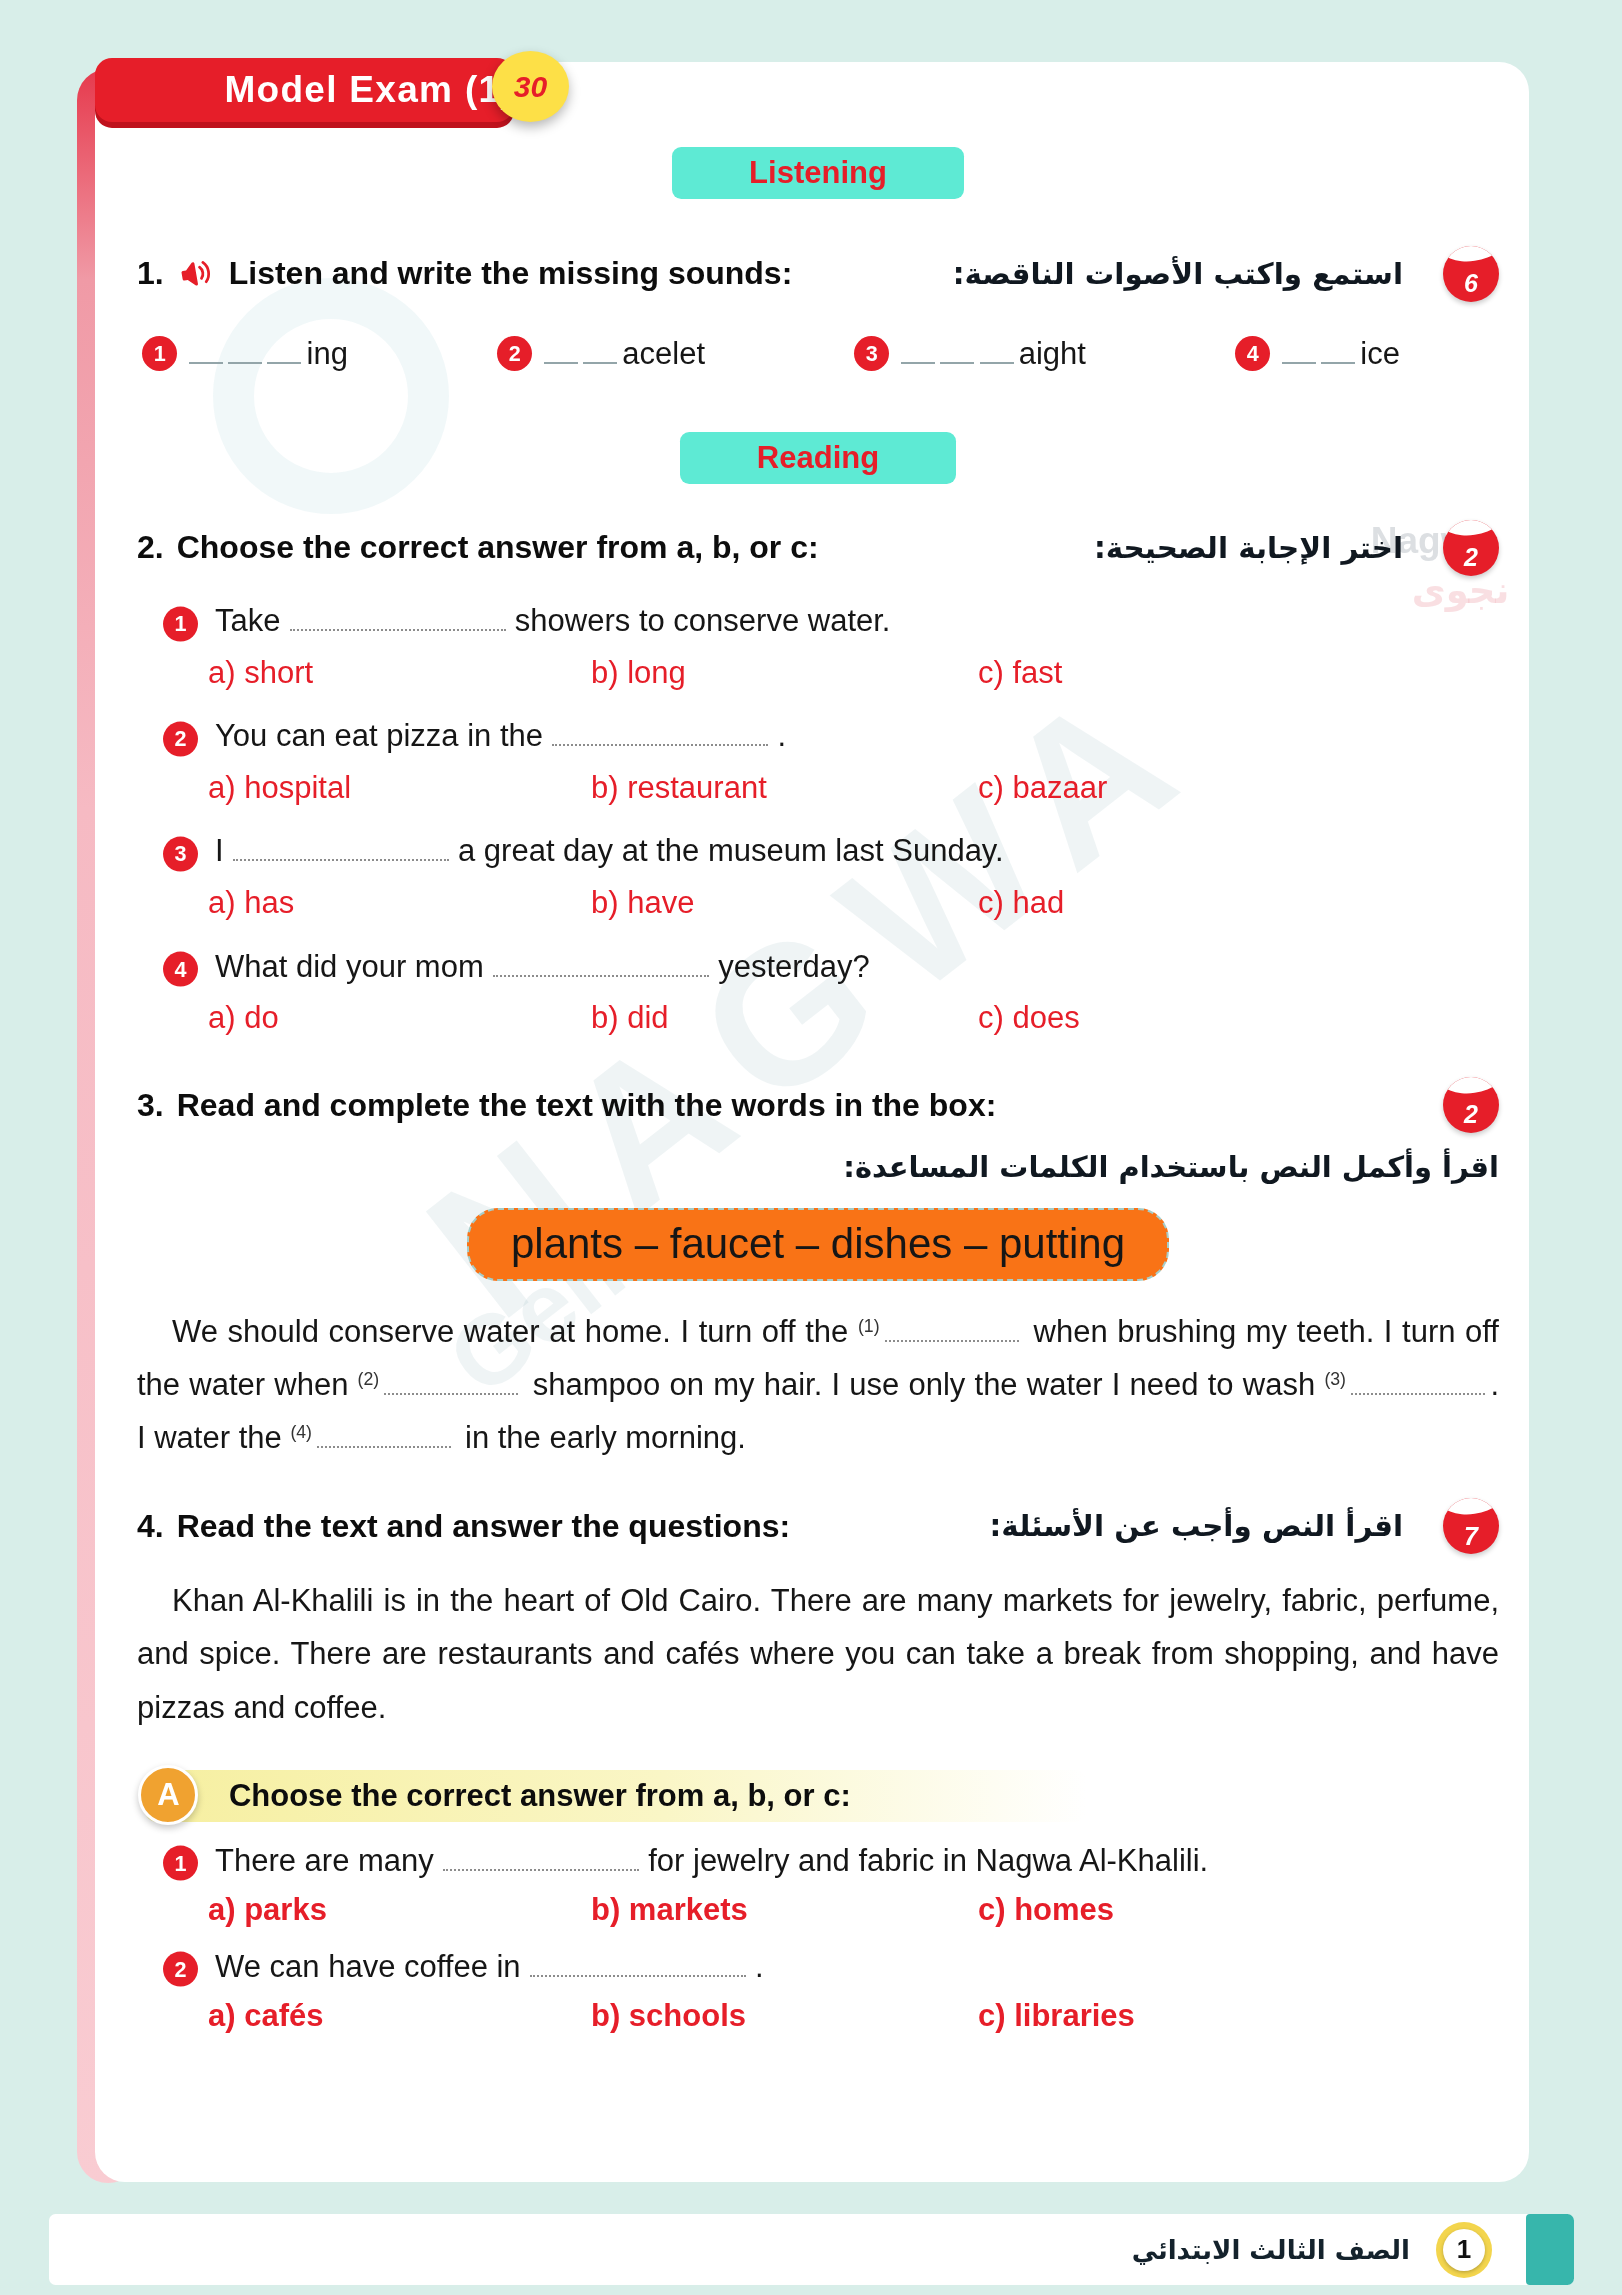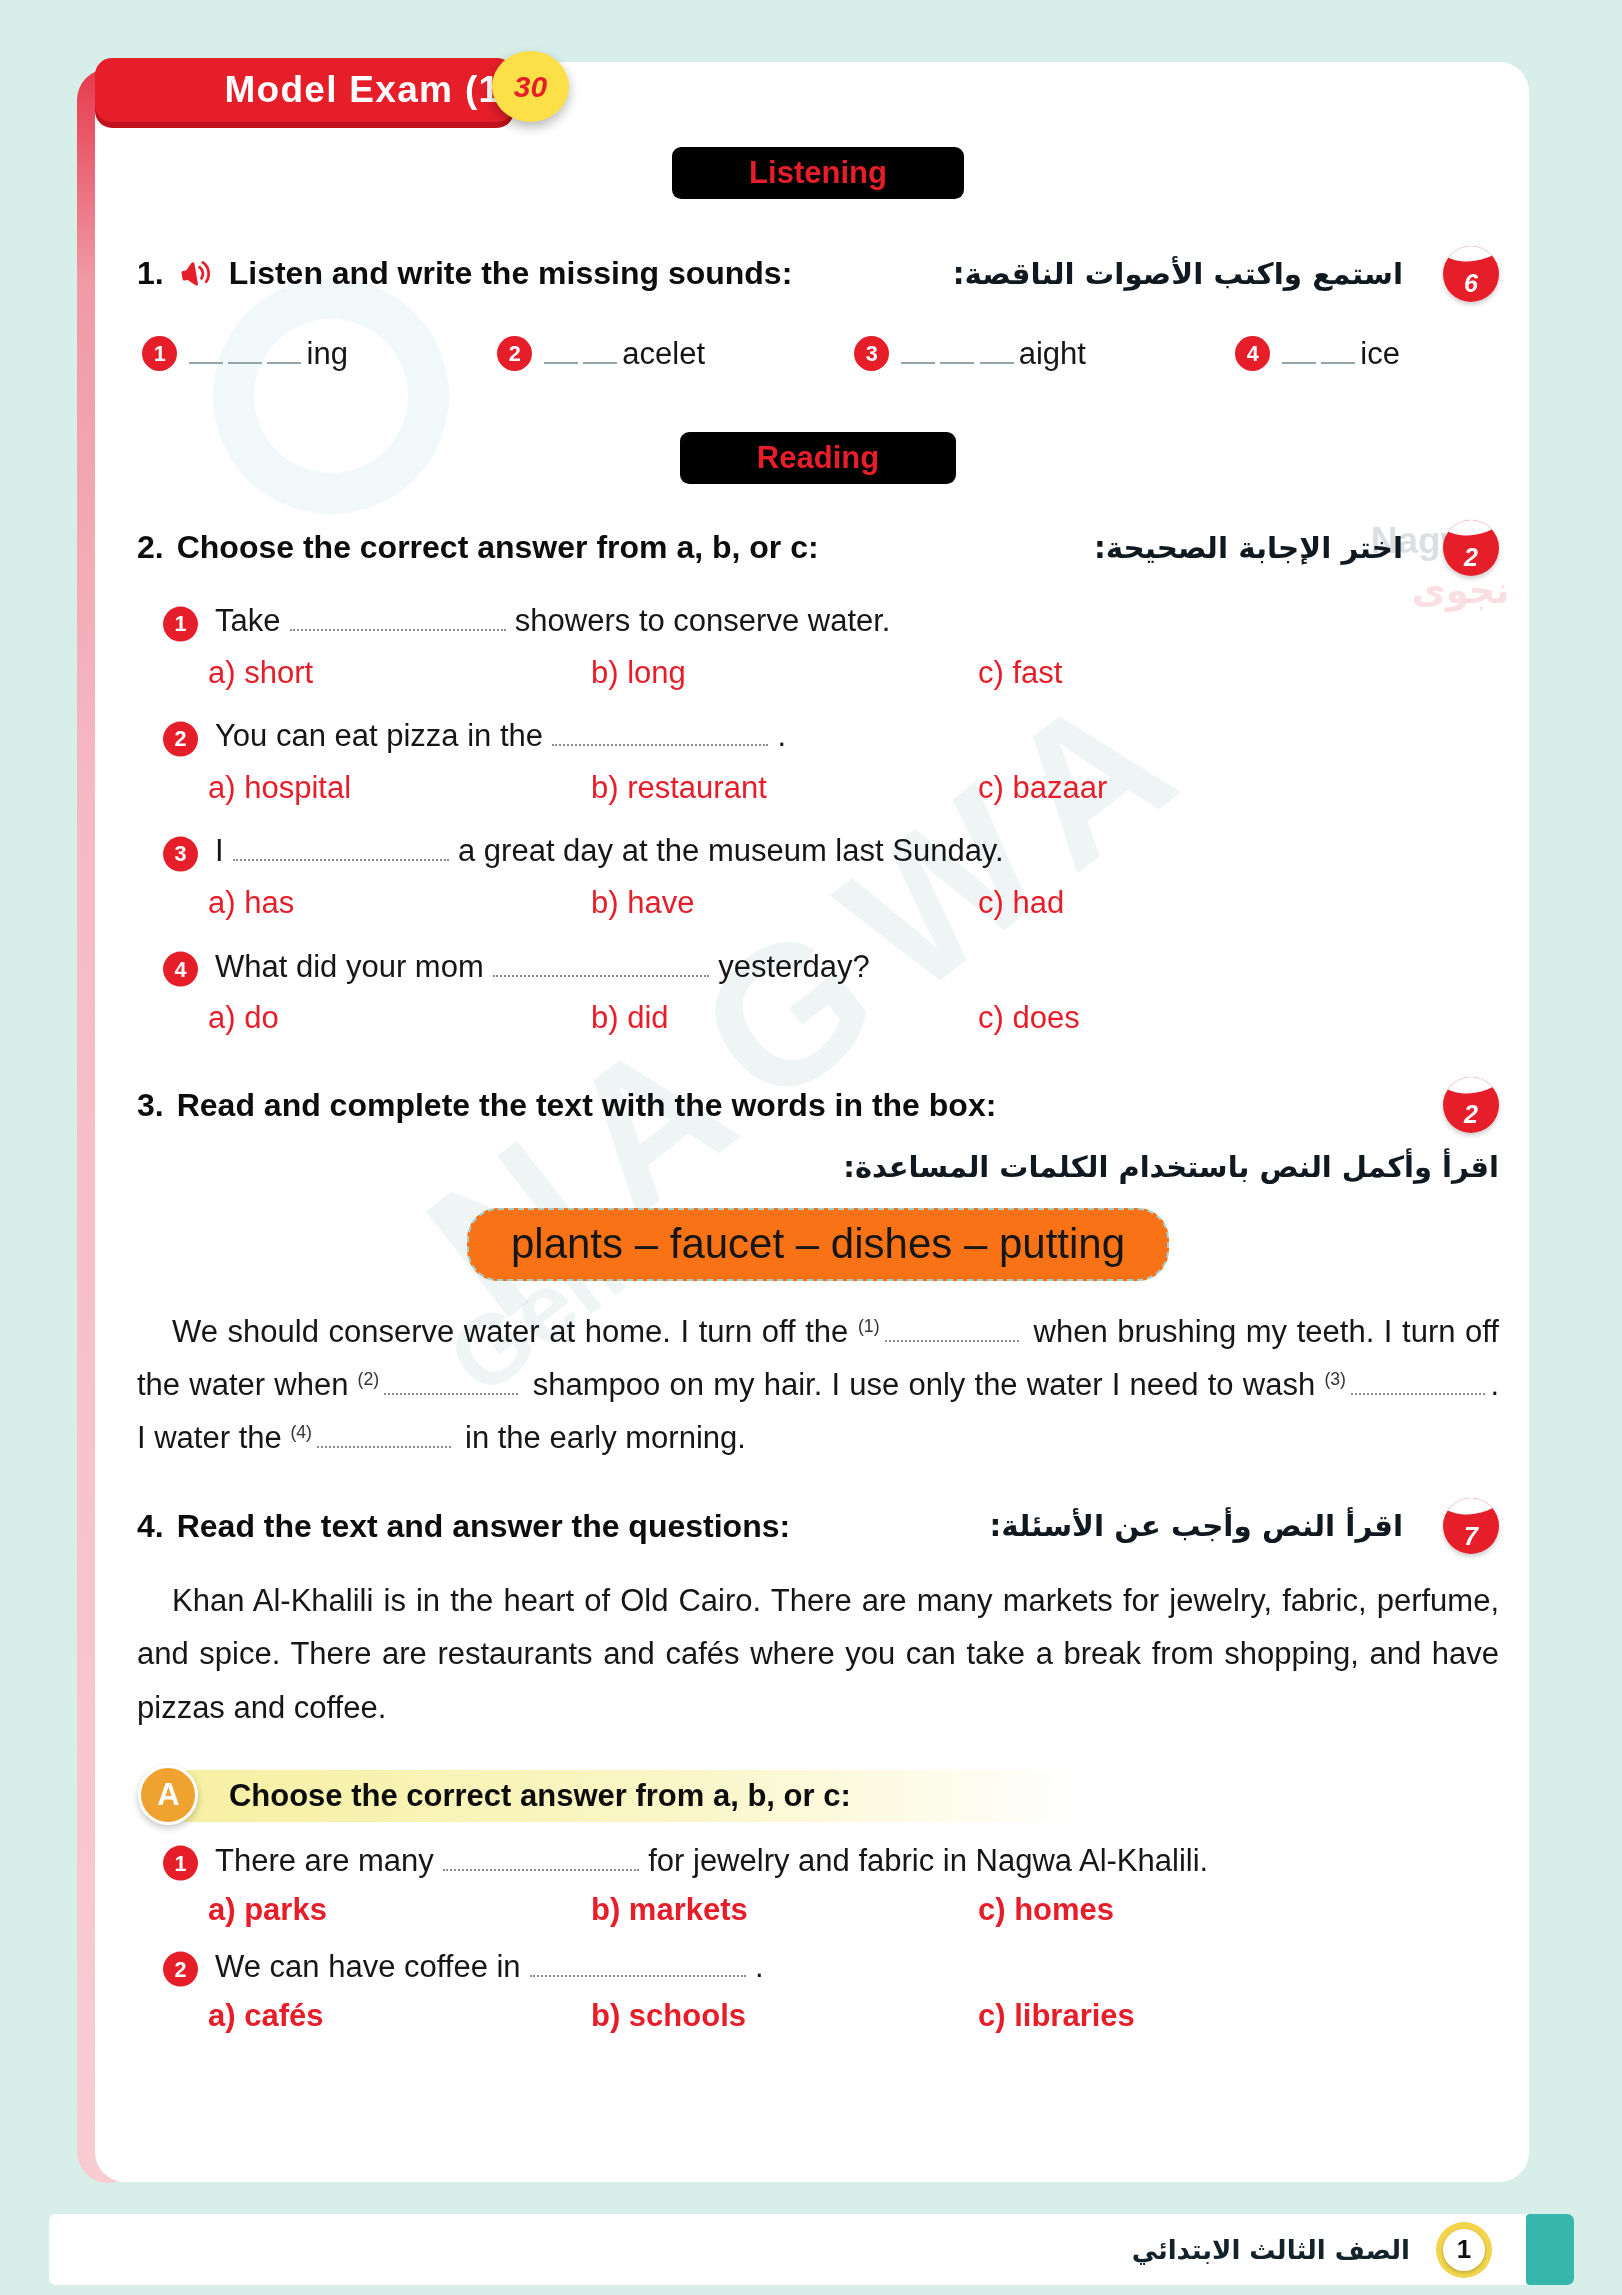--- a/index.html
+++ b/index.html
@@ -64,21 +64,21 @@
     background:#fde047; border-radius:50%;
     box-shadow:0 5.2px 11.8px rgba(0,0,0,0.28);
     display:flex; align-items:center; justify-content:center; z-index:6;
   }
   .score-oval span { color:#e61e29; font-size:30px; font-weight:bold; font-style:italic; }
 
   
   .content { position:absolute; left:137px; top:147px; width:1362px; z-index:2; }
 
   .section-pill {
-    width:fit-content; margin:0 auto; background:#000000; border-radius:9.2px;
+    width:fit-content; margin:0 auto; background:#5eead4; border-radius:9.2px;
     padding:7.9px 77px;
   }
   .section-pill span { color:#e61e29; font-size:31px; font-weight:bold; }
 
   .q-head { display:flex; justify-content:space-between; align-items:center; }
   .q-left { display:flex; align-items:center; gap:13px; }
   .q-right { display:flex; align-items:center; gap:40px; }
   .q-no, .q-title { font-size:32px; font-weight:bold; color:#0d0d0d; }
   .q-title-ar { font-size:29.4px; font-weight:bold; color:#101820; }
 

